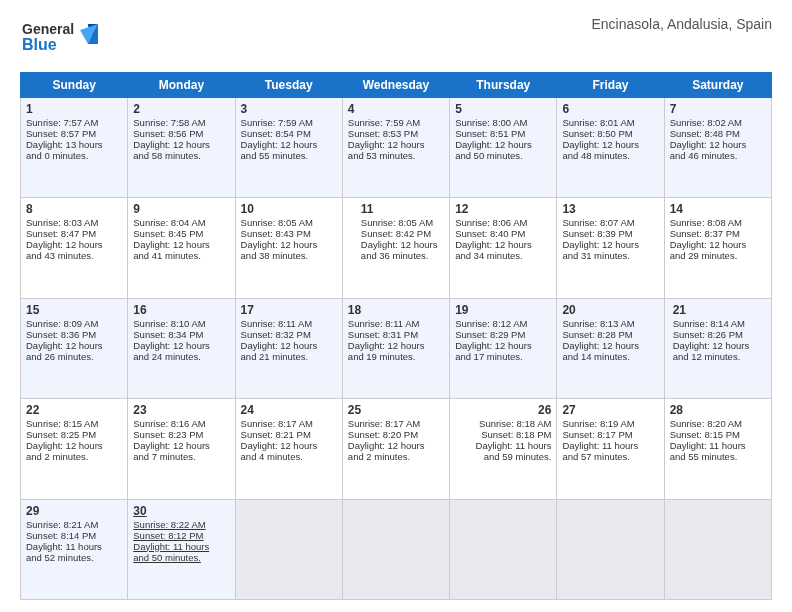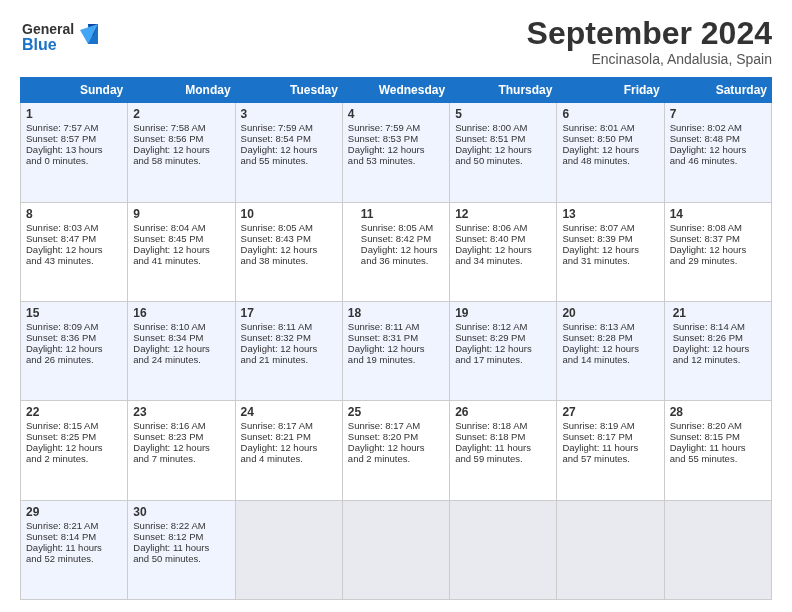--- a/index.html
+++ b/index.html
@@ -45,21 +45,21 @@
       border-collapse: collapse;
       width: 100%;
       table-layout: fixed;
     }
     .calendar th {
       background: #1a73c8;
       color: #fff;
       font-size: 12px;
       font-weight: bold;
       padding: 5px 4px;
-      text-align: right;
+      text-align: center;
       border: 1px solid #1a73c8;
     }
     .calendar td {
       vertical-align: top;
       border: 1px solid #ccc;
       padding: 4px 5px;
       font-size: 9.5px;
       color: #333;
       background: #fff;
       width: calc(100% / 7);
@@ -84,21 +84,20 @@
         <svg width="90" height="42" viewBox="0 0 90 42">
           <text x="2" y="18" font-family="Arial" font-weight="bold" font-size="14" fill="#333">General</text>
           <text x="2" y="34" font-family="Arial" font-weight="bold" font-size="16" fill="#1a73c8">Blue</text>
           <polygon points="68,8 78,8 78,28 68,28" fill="#1a73c8"></polygon>
           <polygon points="68,8 78,8 73,20" fill="#0d47a1"></polygon>
           <polygon points="60,14 78,8 68,28" fill="#42a5f5"></polygon>
         </svg>
       </div>
     </div>
     <div class="title-block">
-      <div class="month-title">September 2024</div>
       <div class="location">Encinasola, Andalusia, Spain</div>
     </div>
   </div>
 
   <table class="calendar">
     <thead>
       <tr>
         <th>Sunday</th>
         <th>Monday</th>
         <th>Tuesday</th>
@@ -284,21 +283,21 @@
             <div>Daylight: 12 hours</div>
             <div>and 4 minutes.</div>
           </td>
           <td style="background: rgb(255, 255, 255);">
             <span class="day-num">25</span>
             <div>Sunrise: 8:17 AM</div>
             <div>Sunset: 8:20 PM</div>
             <div>Daylight: 12 hours</div>
             <div>and 2 minutes.</div>
           </td>
-          <td style="background: rgb(255, 255, 255);">
+          <td style="background: rgb(255, 255, 255); text-align: right;">
             <span class="day-num">26</span>
             <div>Sunrise: 8:18 AM</div>
             <div>Sunset: 8:18 PM</div>
             <div>Daylight: 11 hours</div>
             <div>and 59 minutes.</div>
           </td>
           <td style="background: rgb(255, 255, 255);">
             <span class="day-num">27</span>
             <div>Sunrise: 8:19 AM</div>
             <div>Sunset: 8:17 PM</div>
@@ -314,21 +313,21 @@
           </td>
         </tr>
         <tr>
           <td style="background: rgb(240, 244, 255);">
             <span class="day-num">29</span>
             <div>Sunrise: 8:21 AM</div>
             <div>Sunset: 8:14 PM</div>
             <div>Daylight: 11 hours</div>
             <div>and 52 minutes.</div>
           </td>
-          <td style="background: rgb(240, 244, 255);">
+          <td style="background: rgb(240, 244, 255); text-decoration: underline;">
             <span class="day-num">30</span>
             <div>Sunrise: 8:22 AM</div>
             <div>Sunset: 8:12 PM</div>
             <div>Daylight: 11 hours</div>
             <div>and 50 minutes.</div>
           </td>
           <td class="empty" style="background: rgb(232, 234, 240);"></td>
           <td class="empty" style="background: rgb(232, 234, 240);"></td>
           <td class="empty" style="background: rgb(232, 234, 240);"></td>
           <td class="empty" style="background: rgb(232, 234, 240);"></td>

